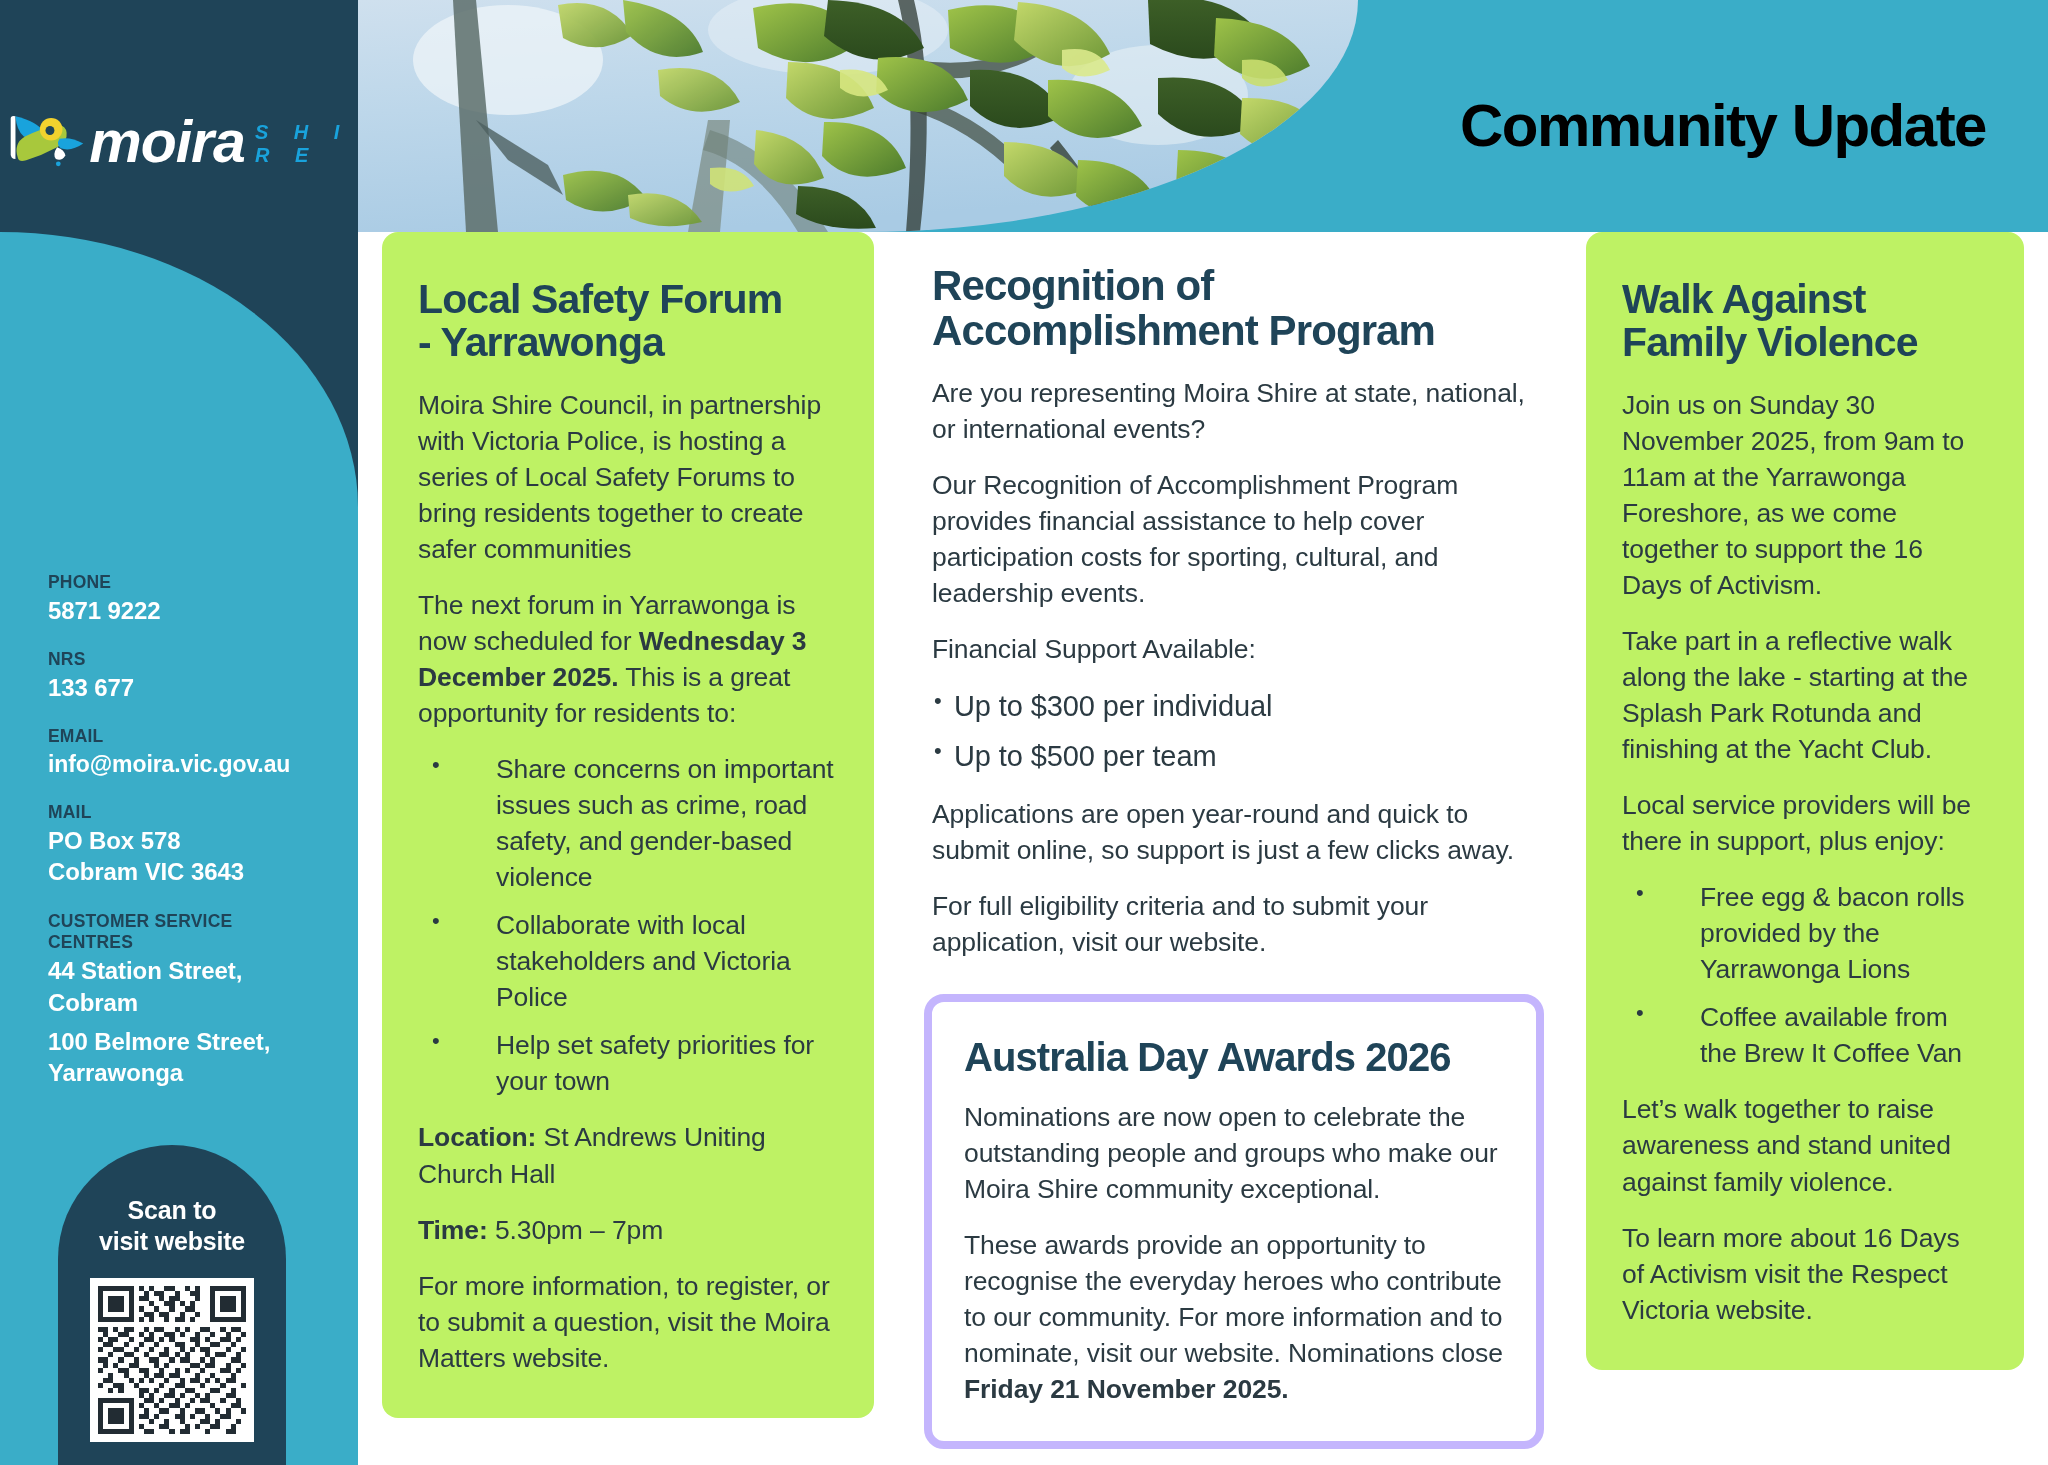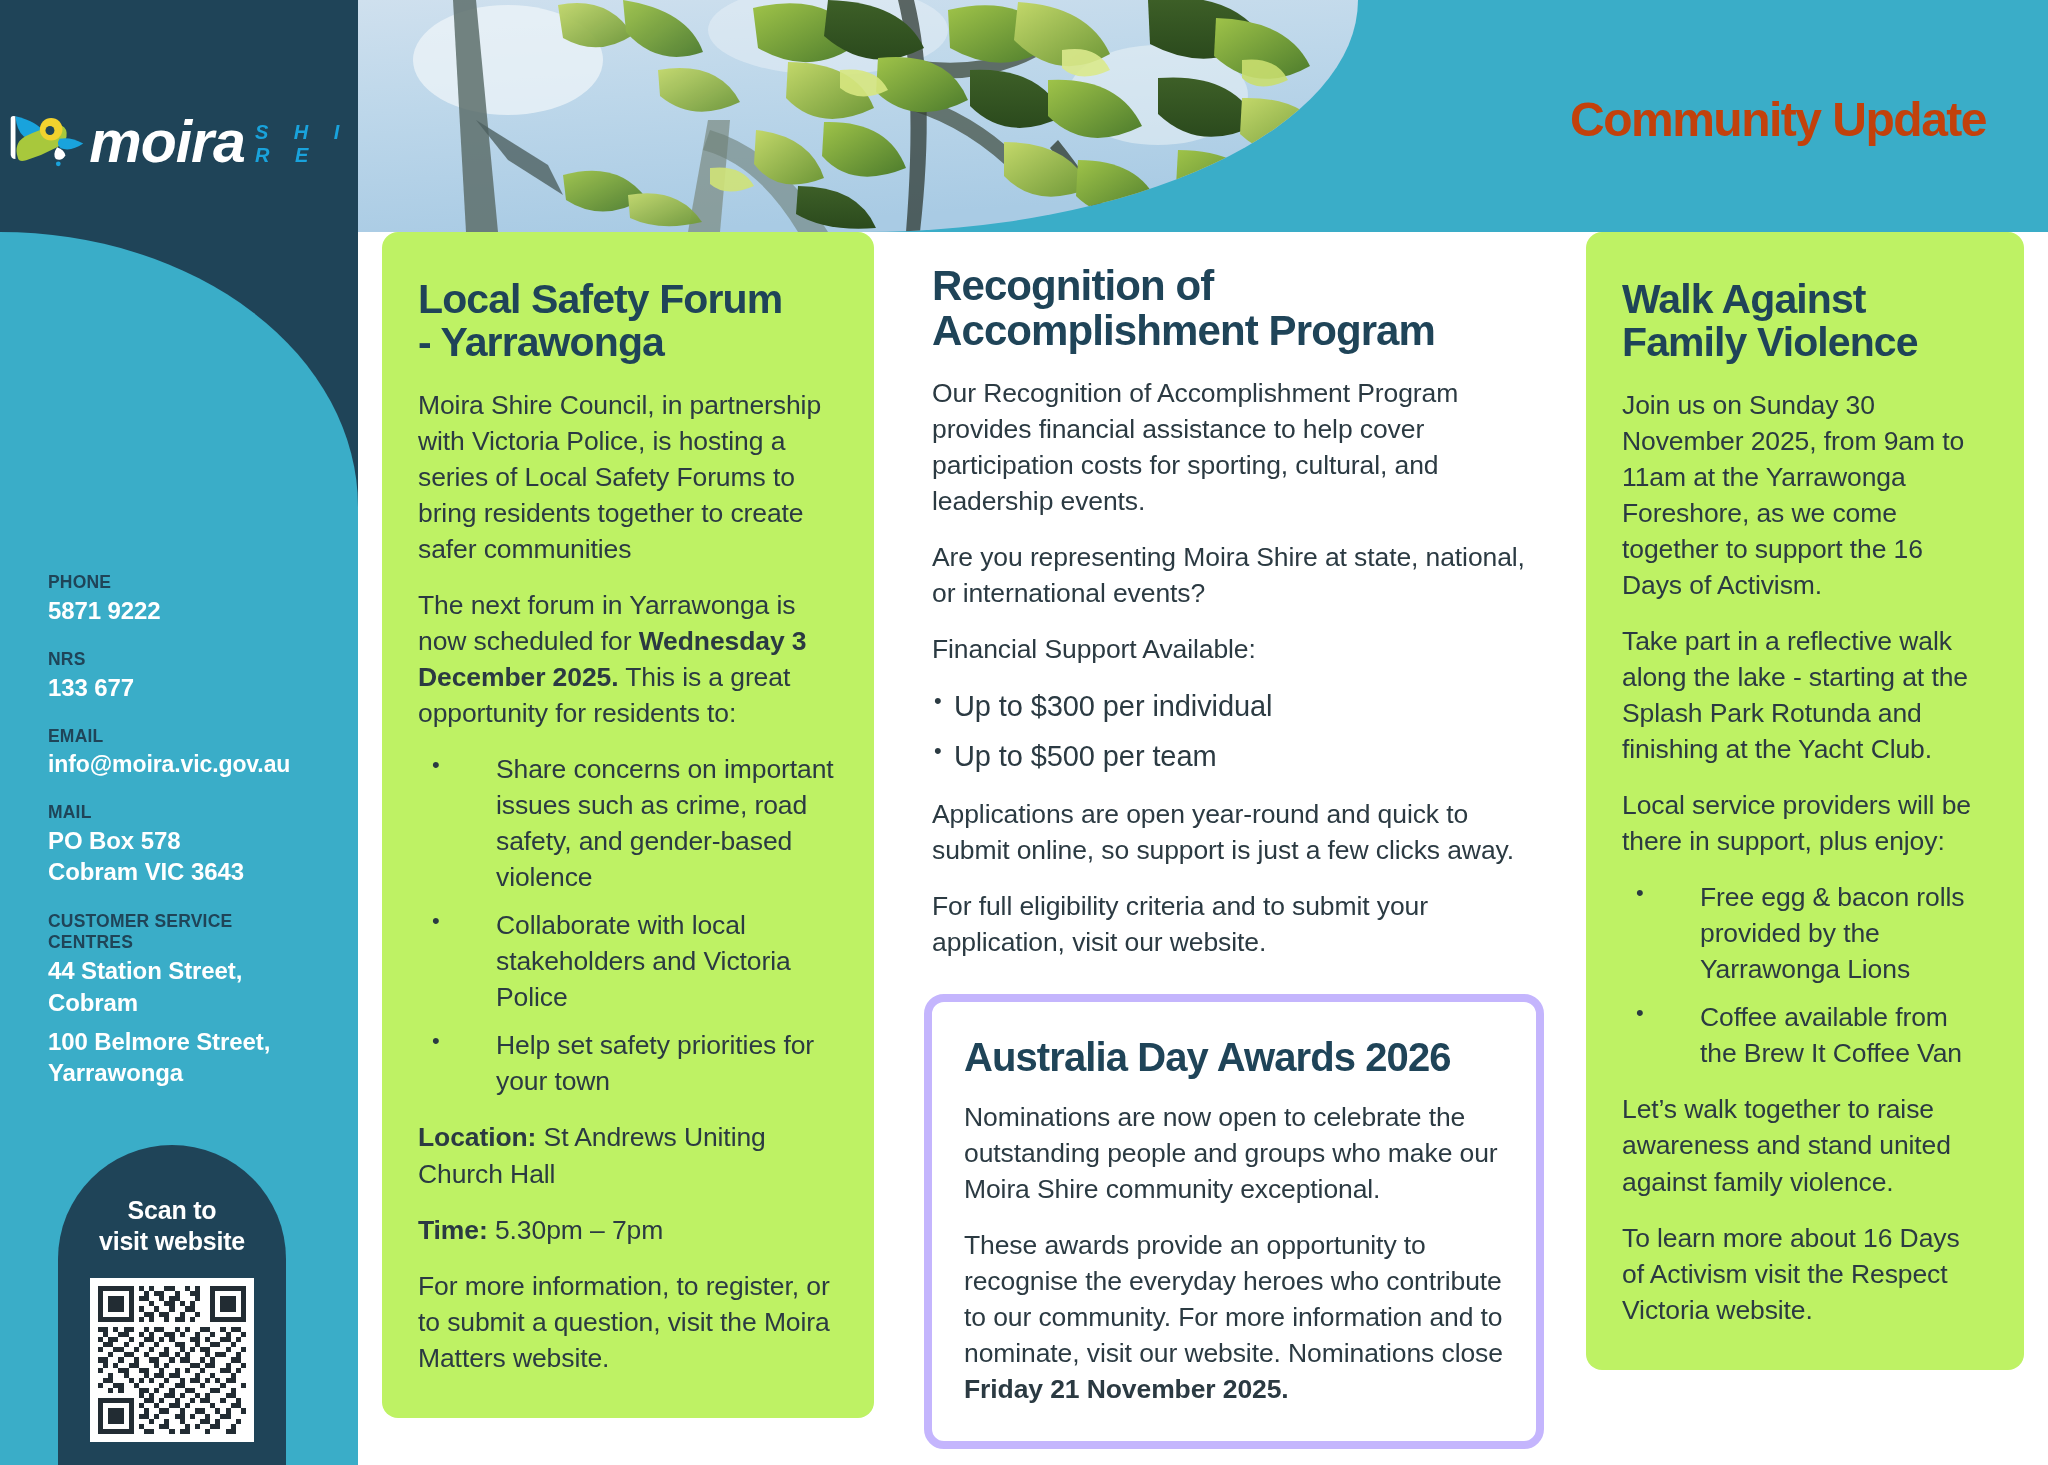--- a/index.html
+++ b/index.html
@@ -76,21 +76,21 @@
   }
   .header-photo {
     position:absolute; left:358px; top:0; width:1000px; height:232px;
     z-index:2; overflow:hidden;
     border-bottom-right-radius: 620px 290px;
     border-top-right-radius: 0;
   }
   .header-photo svg { display:block; width:100%; height:100%; }
   .header-title {
     position:absolute; right:62px; top:96px; z-index:4;
-    color:#c2410c; font-size:48px; font-weight:700; letter-spacing:-1.5px;
+    color:#000000; font-size:60px; font-weight:700; letter-spacing:-1.5px;
     line-height:1;
   }
 
   
   .content { position:absolute; left:358px; top:232px; width:1690px; height:1233px; z-index:1; }
 
   .col { position:absolute; top:0; }
   .col1 { left:24px;  width:492px; }
   .col2 { left:566px; width:620px; }
   .col3 { left:1228px; width:438px; }
@@ -530,22 +530,22 @@
         <p class="body">For more information, to register, or to submit a question, visit the Moira Matters website.</p>
       </div>
     </div>
 
     <div class="col col2">
       <div class="card-plain">
         <h2 class="sec-title wide">
           <span>Recognition of</span><br>
           <span>Accomplishment Program</span>
         </h2>
+        <p class="body">Are you representing Moira Shire at state, national, or international events?</p>
         <p class="body">Our Recognition of Accomplishment Program provides financial assistance to help cover participation costs for sporting, cultural, and leadership events.</p>
-        <p class="body">Are you representing Moira Shire at state, national, or international events?</p>
         <p class="body">Financial Support Available:</p>
         <ul class="dashes">
           <li>Up to $300 per individual</li>
           <li>Up to $500 per team</li>
         </ul>
         <p class="body">Applications are open year-round and quick to submit online, so support is just a few clicks away.</p>
         <p class="body">For full eligibility criteria and to submit your application, visit our website.</p>
       </div>
 
       <div class="award-box">

